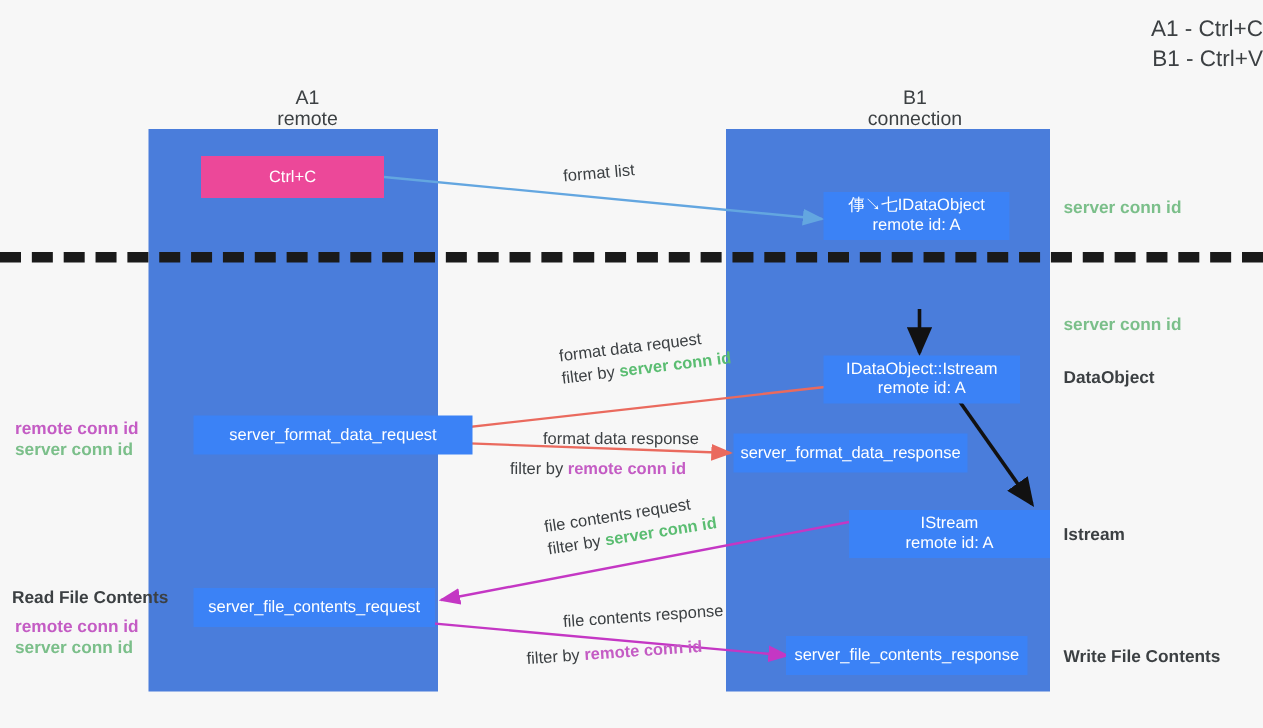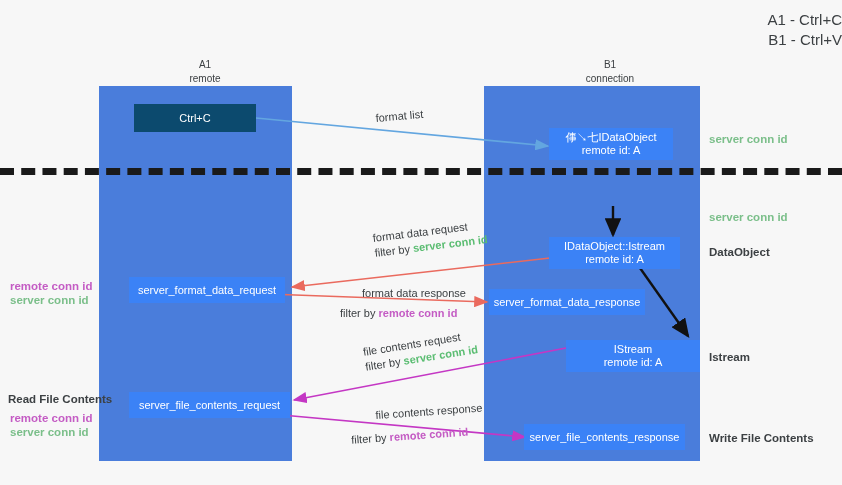--- a/index.html
+++ b/index.html
@@ -13,35 +13,35 @@
   .canvas{position:absolute;inset:0;}
 
   
   .title{
     position:absolute;left:0;top:10px;width:842px;
     text-align:right;font-size:15px;color:#3c4043;line-height:20px;
   }
 
   
   .col-head{
-    position:absolute;text-align:center;font-size:10px;color:#3c4043;
+    position:absolute;text-align:center;font-size:13px;color:#3c4043;
     line-height:14px;
   }
 
   
   .lane{position:absolute;background:#4a7ddb;}
 
   
   .box{
     position:absolute;box-sizing:border-box;
     display:flex;flex-direction:column;align-items:center;justify-content:center;
     color:#ffffff;font-size:11px;line-height:13px;text-align:center;
   }
   .box.orange{background:#3b82f6;}
-  .box.green{background:#0c4a6e;}
+  .box.green{background:#ec4899;}
 
   
   .lbl{position:absolute;font-size:11.5px;color:#3c4043;line-height:14px;white-space:nowrap;}
   .lbl.green{color:#7bbf8a;font-weight:bold;}
   .lbl.magenta{color:#c45cc4;font-weight:bold;}
   .lbl.plain{color:#3c4043;font-weight:bold;}
 
   
   .ann{position:absolute;font-size:11px;color:#3c4043;line-height:15px;white-space:nowrap;}
   .ann .g{color:#5bbd72;font-weight:bold;}
@@ -105,21 +105,21 @@
     <path d="M566,348 L294,400" stroke="#c437c4" stroke-width="1.6" fill="none" marker-end="url(#ah-mag)"></path>
 
     <path d="M160,404 L525,437" stroke="#c437c4" stroke-width="1.6" fill="none" marker-end="url(#ah-mag)"></path>
   </svg>
 
   <div class="dashed"></div>
 
   <div class="box green" style="left:134px;top:104px;width:122px;height:28px;">
     <div>Ctrl+C</div>
   </div>
-  <div class="box orange" style="left:129px;top:277px;width:156px;height:26px;">
+  <div class="box orange" style="left:129px;top:277px;width:186px;height:26px;">
     <div>server_format_data_request</div>
   </div>
   <div class="box orange" style="left:129px;top:392px;width:161px;height:26px;">
     <div>server_file_contents_request</div>
   </div>
 
   <div class="box orange" style="left:549px;top:128px;width:124px;height:32px;">
     <div>倳↘七IDataObject</div>
     <div>remote id: A</div>
   </div>

